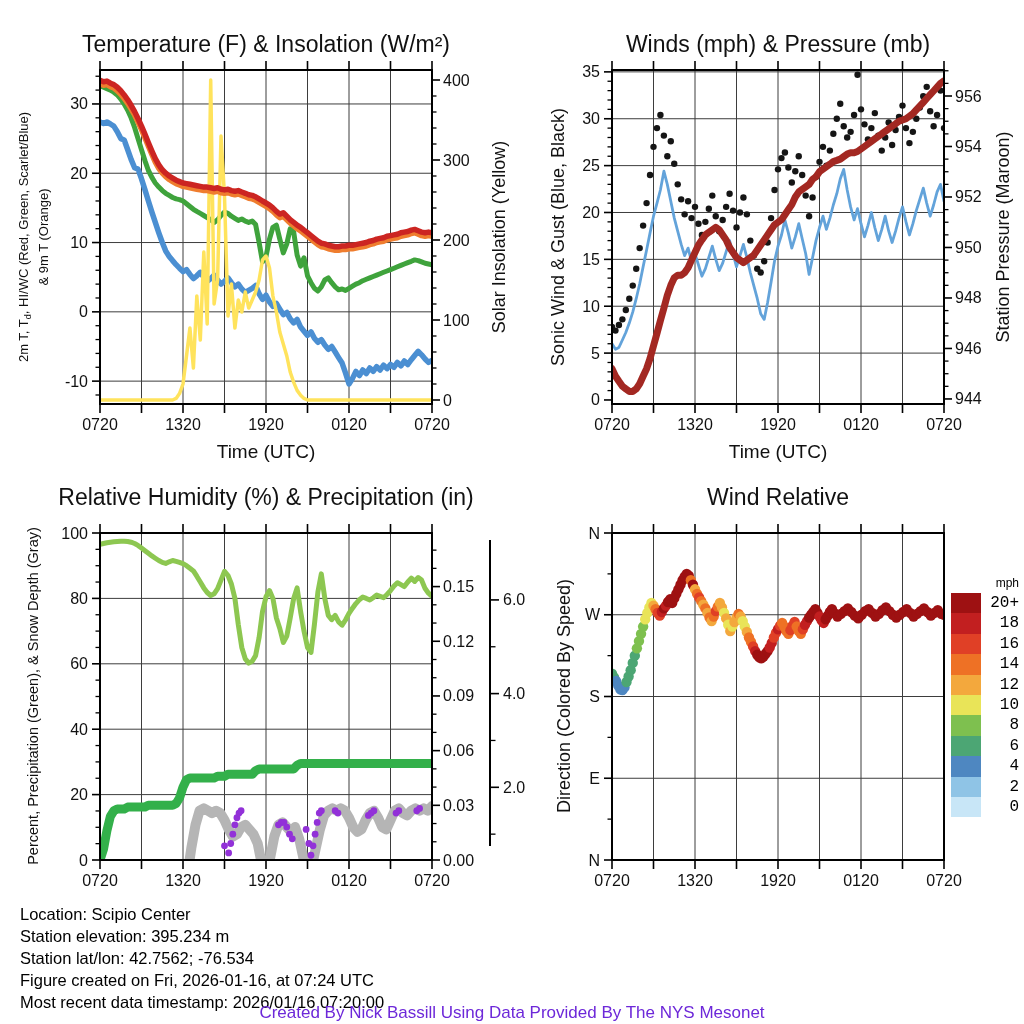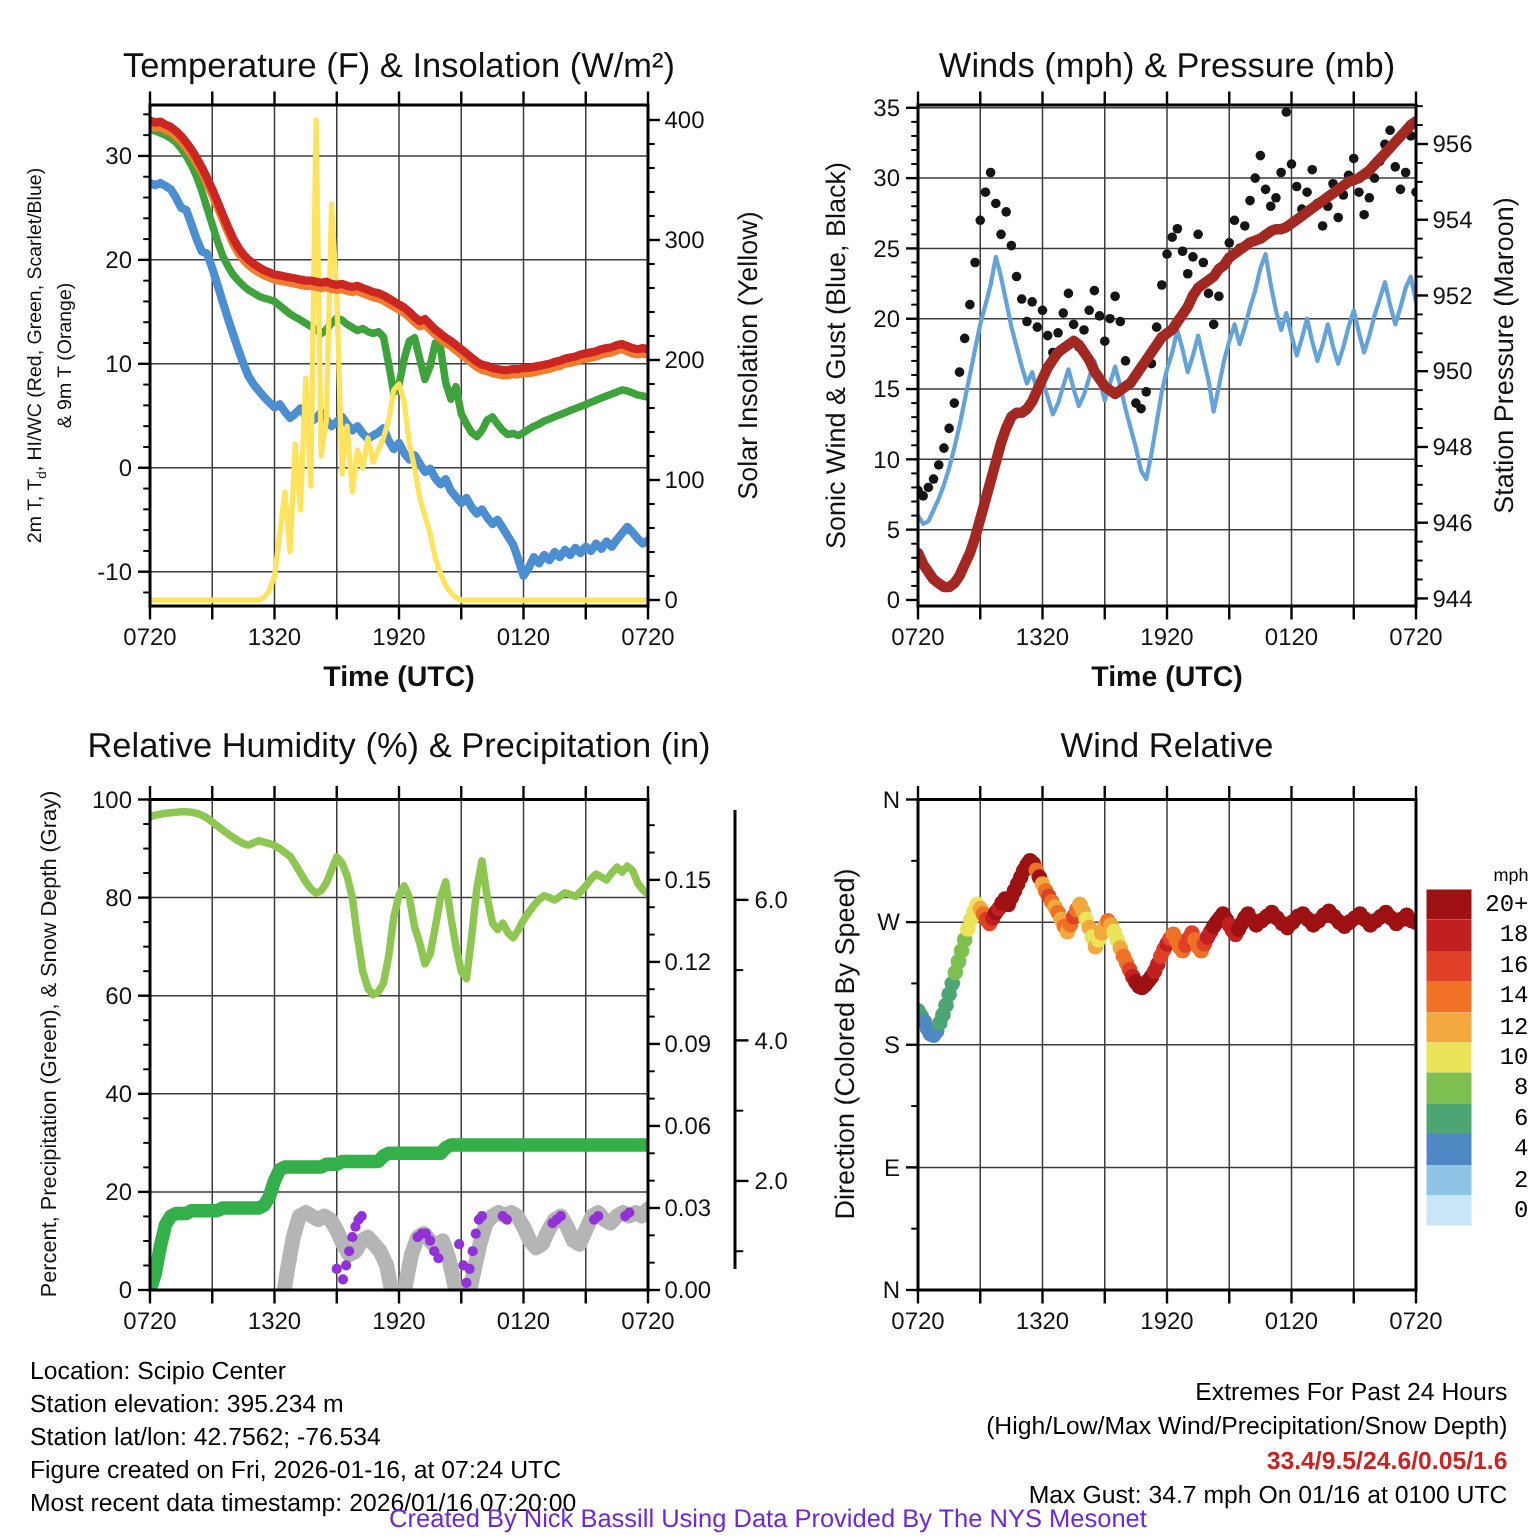--- a/index.html
+++ b/index.html
@@ -1,21 +1,21 @@
 <!DOCTYPE html>
 <html><head>
 <meta charset="utf-8">
 <style>
   html,body{margin:0;padding:0;background:#fff;}
   body{width:1024px;height:1024px;font-family:"Liberation Sans",sans-serif;}
   .page{position:relative;width:1024px;height:1024px;overflow:hidden;background:#fff;}
   svg{position:absolute;left:0;top:0;}
   svg text{font-family:"Liberation Sans",sans-serif;fill:#111;}
   .ctitle{position:absolute;transform:translate(-50%,-50%);font-size:23px;color:#111;white-space:nowrap;}
-  .xcap{position:absolute;transform:translate(-50%,-50%);font-size:19px;color:#111;white-space:nowrap;font-weight:bold;}
+  .xcap{position:absolute;transform:translate(-50%,-50%);font-size:19px;color:#111;white-space:nowrap;}
   .vlabel{position:absolute;transform:translate(-50%,-50%) rotate(-90deg);white-space:nowrap;color:#111;text-align:center;}
   .v18{font-size:18px;} .v14{font-size:14.5px;} .v13{font-size:13px;line-height:15px;}
   .subd{font-size:9px;vertical-align:-3px;}
   .f-left{position:absolute;left:20px;top:903px;font-size:16.5px;line-height:22px;color:#000;}
   .f-right{position:absolute;right:19px;top:917px;font-size:16.5px;line-height:23px;color:#000;text-align:right;}
   .f-red{font-weight:bold;}
   .credit{position:absolute;left:0;right:0;top:1003px;text-align:center;font-size:17px;color:#6d28d9;}
   #legend{position:absolute;left:951px;top:576px;width:70px;}
   #legend .l-title{text-align:right;font-size:12px;margin-bottom:3px;padding-right:2px;}
   #legend .l-row{display:flex;height:20.4px;align-items:stretch;}
@@ -760,20 +760,14 @@
       </div>
     </div>
 
   <div class="f-left">
     <div>Location: Scipio Center</div>
     <div>Station elevation: 395.234 m</div>
     <div>Station lat/lon: 42.7562; -76.534</div>
     <div>Figure created on Fri, 2026-01-16, at 07:24 UTC</div>
     <div>Most recent data timestamp: 2026/01/16 07:20:00</div>
   </div>
-  <div class="f-right">
-    <div>Extremes For Past 24 Hours</div>
-    <div>(High/Low/Max Wind/Precipitation/Snow Depth)</div>
-    <div class="f-red" id="extremes-values" style="color: rgb(204, 34, 34);">33.4/9.5/24.6/0.05/1.6</div>
-    <div>Max Gust: 34.7 mph On 01/16 at 0100 UTC</div>
-  </div>
   <div class="credit">Created By Nick Bassill Using Data Provided By The NYS Mesonet</div>
 </div>
 
 </body></html>

